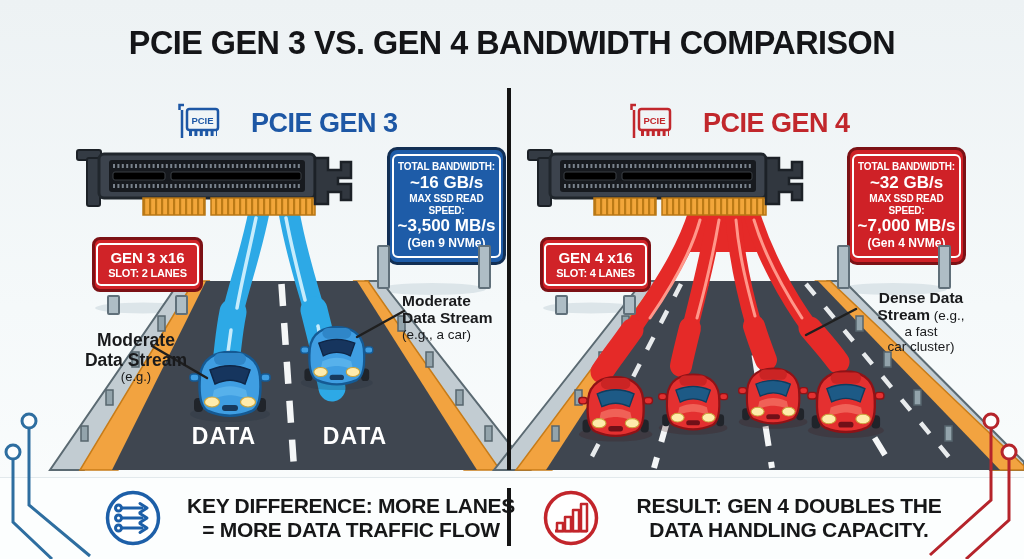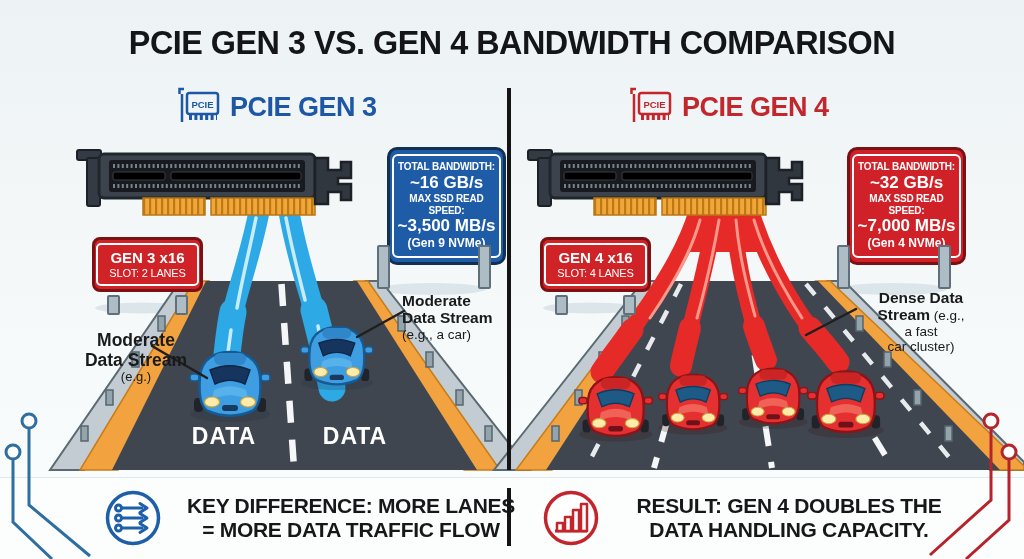--- a/index.html
+++ b/index.html
@@ -5,38 +5,38 @@
   html,body{margin:0;padding:0;}
   .stage{position:relative;width:1024px;height:559px;overflow:hidden;
     background:linear-gradient(180deg,#edf2f4 0%,#f5f9fa 55%,#fbfdfd 100%);
     font-family:"Liberation Sans",sans-serif;color:#17181a;}
   .title{position:absolute;top:24px;left:0;right:0;text-align:center;margin:0;
     font-size:33px;font-weight:800;letter-spacing:-.5px;transform:scaleX(.98);color:#141518;}
   .art{position:absolute;left:0;top:0;z-index:2;}
   .footer-bg{position:absolute;left:0;top:478px;width:1024px;height:81px;background:#fcfefe;
     box-shadow:0 -1px 0 #e2e9ec;z-index:1;}
   
-  .hdr{position:absolute;top:86px;display:flex;align-items:center;gap:8px;z-index:3;}
-  .hdr-txt{font-size:27px;font-weight:800;letter-spacing:-.5px;}
+  .hdr{position:absolute;top:102px;display:flex;align-items:center;gap:0;z-index:3;}
+  .hdr-txt{font-size:27px;font-weight:800;letter-spacing:-.5px;margin-left:29px;}
   .blue{color:#1d57a5;} .red{color:#c1272c;}
   
   .spec{position:absolute;width:119px;z-index:3;padding-left:25px;}
   .board{border:3px solid #122f54;border-radius:10px;background:#1e5ca8;padding:4px 2px;}
   .board-inner{border:2px solid #ffffff;border-radius:6px;padding:5px 1px;text-align:center;color:#fff;line-height:1.18;}
   .spec.redsign .board{border-color:#7c1115;background:#cf2127;}
   .s1,.s3{font-size:10px;font-weight:800;letter-spacing:-.2px;}
   .s2,.s4{font-size:17px;font-weight:800;}
   .s5{font-size:12px;font-weight:700;}
   .post{position:absolute;width:9px;height:40px;background:#aebdc5;border:2px solid #60707a;border-radius:2px;top:98px;}
   .post.pl{left:15px;} .post.pr{right:15px;}
   
   .slotsign{position:absolute;width:111px;z-index:3;}
   .slotsign .board{border:3px solid #7c1115;border-radius:8px;background:#d02328;padding:3px 1px;}
   .slotsign .board-inner{border:2px solid #fff;border-radius:5px;padding:4px 0;}
-  .g1{font-size:15px;font-weight:800;} .g2{font-size:11px;font-weight:400;letter-spacing:-.2px;}
+  .g1{font-size:15px;font-weight:800;} .g2{font-size:11px;font-weight:700;letter-spacing:-.2px;}
   .slotsign .post{height:16px;top:58px;}
   
   .callout{position:absolute;z-index:3;color:#191a1c;line-height:1.12;}
   .co-b{font-weight:800;} .co-r{font-weight:500;}
   .callout-a{left:52px;top:331px;width:168px;text-align:center;font-size:17.5px;}
   .callout-a .co-r{font-size:13px;}
   .callout-b{left:402px;top:292px;width:112px;text-align:left;font-size:15.5px;}
   .callout-b .co-r{font-size:13.5px;}
   .callout-c{left:848px;top:289px;width:146px;text-align:center;font-size:15.5px;}
   .callout-c .co-r{font-size:13.5px;}

